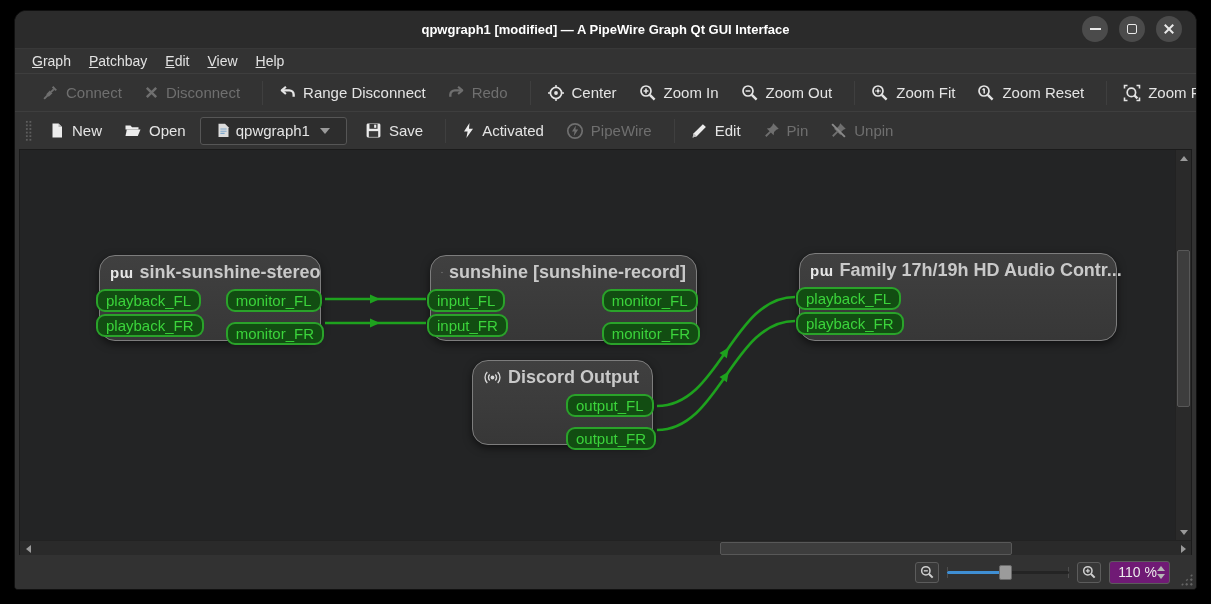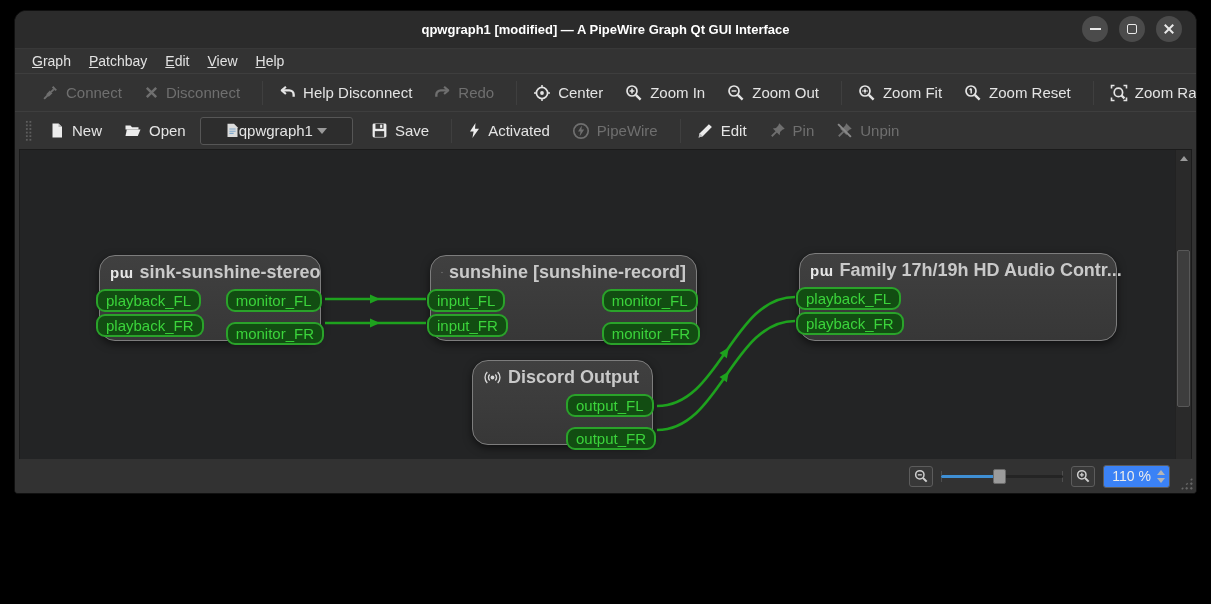--- a/index.html
+++ b/index.html
@@ -1,20 +1,20 @@
 <!DOCTYPE html>
 <html><head>
 <meta charset="utf-8">
 <style>
   * { margin:0; padding:0; box-sizing:border-box; }
   html,body { width:1211px; height:604px; background:#000; overflow:hidden;
               font-family:"Liberation Sans", sans-serif; }
   .stage { position:relative; width:1211px; height:604px; background:#000; }
 
-  .window { position:absolute; left:14px; top:10px; width:1183px; height:484px;
+  .window { position:absolute; left:14px; top:10px; width:1183px; height:580px;
             background:#323232; border-radius:12px 12px 4px 4px; border:1px solid #101010; overflow:hidden; }
 
   
   .titlebar { position:relative; height:37px; background:#2b2b2b; border-radius:11px 11px 0 0;
               display:flex; align-items:center; justify-content:center; }
   .titlebar-text { color:#fff; font-size:13px; font-weight:bold; }
   .win-controls { position:absolute; right:14px; top:5px; display:flex; gap:11px; }
   .win-btn { width:26px; height:26px; border-radius:50%; background:#4b4b4b;
              display:flex; align-items:center; justify-content:center; }
   .glyph-min { width:11px; height:2px; background:#e9e9e9; }
@@ -36,22 +36,22 @@
   .toolbar:last-of-type { border-bottom:1px solid #2a2a2a; }
   .grip { width:7px; height:22px; margin:0 9px 0 4px;
           background-image:radial-gradient(#5e5e5e 1px, transparent 1.3px);
           background-size:3.6px 3.6px; }
   .tb-btn { display:flex; align-items:center; gap:7px; padding:4px 8px; margin-right:6px;
             color:#e4e4e4; font-size:15px; white-space:nowrap; border-radius:3px; }
   .tb-btn.disabled { color:#6f6f6f; }
   .tb-btn svg { display:block; }
   .sep { width:1px; height:24px; background:#272727; border-right:1px solid #3f3f3f; margin:0 8px; }
 
-  .combobox { display:flex; align-items:center; background:#2d2d2d;
-              border:1px solid #565656; border-radius:3px; padding:3px 25px; margin-right:10px;
+  .combobox { display:flex; align-items:center; gap:6px; background:#2d2d2d;
+              border:1px solid #565656; border-radius:3px; padding:3px 16px; margin-right:10px;
               color:#e4e4e4; font-size:15px; height:28px; }
   .caret-down { width:0; height:0; border-left:5px solid transparent; border-right:5px solid transparent;
                 border-top:6px solid #9a9a9a; margin-left:4px; }
 
   
   .canvas-wrap { position:absolute; left:4px; right:4px; top:138px; height:408px;
                  background:#232425; border:1px solid #1b1b1b; }
   .viewport { position:absolute; left:0; top:0; right:16px; bottom:16px; overflow:hidden; }
 
   .node { position:absolute; background:linear-gradient(#404040,#373737);
@@ -87,22 +87,22 @@
   .statusbar { position:absolute; left:0; right:0; bottom:0; height:34px; background:#323232;
                display:flex; align-items:center; justify-content:flex-end; padding-right:8px; gap:8px; }
   .mini-btn { width:24px; height:21px; background:#383838; border:1px solid #5c5c5c; border-radius:3px;
               display:flex; align-items:center; justify-content:center; }
   .zoom-slider { position:relative; width:122px; height:18px; }
   .zoom-slider .track { position:absolute; left:0; right:0; top:8px; height:3px; background:#242424; border-radius:2px; }
   .zoom-slider .fill { position:absolute; left:0; top:8px; height:3px; background:#3f8fd4; border-radius:2px; }
   .zoom-slider .tick { position:absolute; top:4px; width:1px; height:11px; background:#4e4e4e; }
   .zoom-slider .handle { position:absolute; top:2px; width:13px; height:15px; background:#9b9b9b;
                          border:1px solid #6a6a6a; border-radius:2px; }
-  .spinbox { display:flex; align-items:center; height:23px; background:#3b82f6; border:1px solid #5c5c5c;
-             border-radius:3px; padding:0 4px 0 8px; gap:6px; }
+  .spinbox { display:flex; align-items:center; height:23px; background:#701a75; border:1px solid #5c5c5c;
+             border-radius:3px; padding:0 4px 0 8px; }
   .spinbox .value { color:#ececec; font-size:14px; }
   .spin-arrows { display:flex; flex-direction:column; gap:3px; }
   .spin-up { width:0;height:0;border-left:4px solid transparent;border-right:4px solid transparent;border-bottom:5px solid #b5b5b5; }
   .spin-down { width:0;height:0;border-left:4px solid transparent;border-right:4px solid transparent;border-top:5px solid #b5b5b5; }
   .size-grip { position:absolute; right:3px; bottom:3px; width:13px; height:13px;
       background-image:radial-gradient(#6a6a6a 1px, transparent 1.3px); background-size:4.5px 4.5px;
       clip-path:polygon(100% 0, 100% 100%, 0 100%); }
 </style>
 </head>
 <body>
@@ -152,21 +152,21 @@
         <span>Disconnect</span>
       </div>
 
       <div class="sep"></div>
 
       <div class="tb-btn">
         <svg width="17" height="17" viewBox="0 0 16 16">
           <path d="M6.5 2.6 L2.6 6 L6.5 9.4" stroke="#e4e4e4" stroke-width="2" fill="none" stroke-linejoin="round"></path>
           <path d="M2.9 6 H9.6 a4.2 4.2 0 0 1 4.2 4.2 V12" stroke="#e4e4e4" stroke-width="2.2" fill="none"></path>
         </svg>
-        <span>Help Disconnect</span>
+        <span>Range Disconnect</span>
       </div>
 
       <div class="tb-btn disabled">
         <svg width="17" height="17" viewBox="0 0 16 16">
           <path d="M9.5 2.6 L13.4 6 L9.5 9.4" stroke="#6f6f6f" stroke-width="2" fill="none" stroke-linejoin="round"></path>
           <path d="M13.1 6 H6.4 a4.2 4.2 0 0 0 -4.2 4.2 V12" stroke="#6f6f6f" stroke-width="2.2" fill="none"></path>
         </svg>
         <span>Redo</span>
       </div>
 

